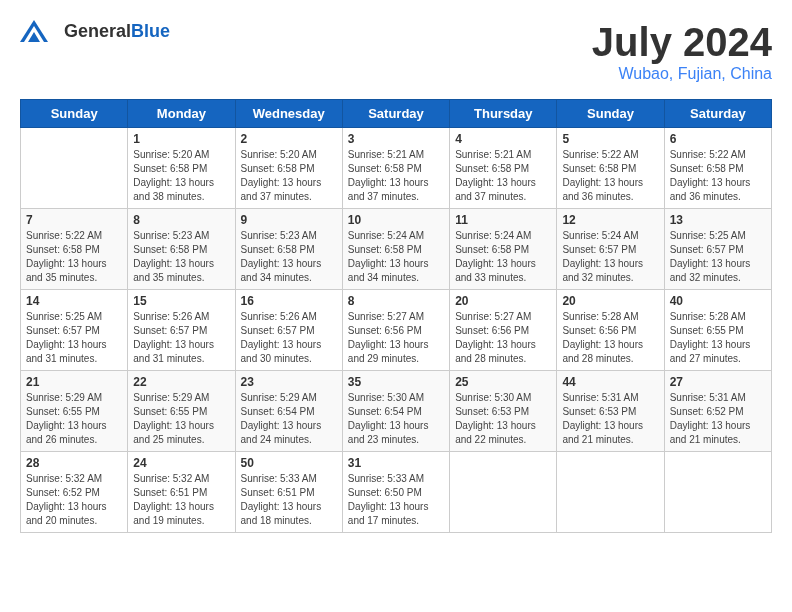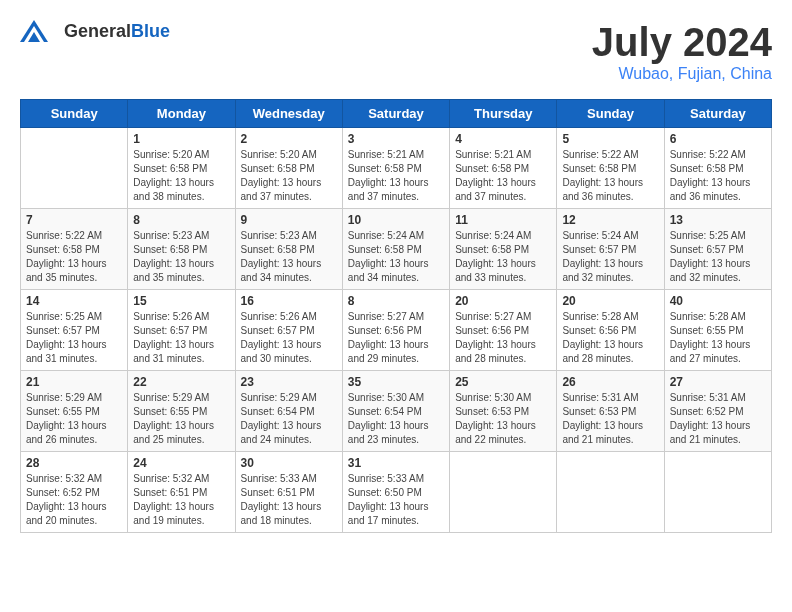--- a/index.html
+++ b/index.html
@@ -288,21 +288,21 @@
 and 23 minutes.</div>
         </td>
         <td>
           <span class="day-number">25</span>
           <div class="day-info" style="white-space: pre-line;">Sunrise: 5:30 AM
 Sunset: 6:53 PM
 Daylight: 13 hours
 and 22 minutes.</div>
         </td>
         <td>
-          <span class="day-number">26</span>
+          <span class="day-number">44</span>
           <div class="day-info" style="white-space: pre-line;">Sunrise: 5:31 AM
 Sunset: 6:53 PM
 Daylight: 13 hours
 and 21 minutes.</div>
         </td>
         <td>
           <span class="day-number">27</span>
           <div class="day-info" style="white-space: pre-line;">Sunrise: 5:31 AM
 Sunset: 6:52 PM
 Daylight: 13 hours
@@ -318,21 +318,21 @@
 and 20 minutes.</div>
         </td>
         <td>
           <span class="day-number">24</span>
           <div class="day-info" style="white-space: pre-line;">Sunrise: 5:32 AM
 Sunset: 6:51 PM
 Daylight: 13 hours
 and 19 minutes.</div>
         </td>
         <td>
-          <span class="day-number">30</span>
+          <span class="day-number">50</span>
           <div class="day-info" style="white-space: pre-line;">Sunrise: 5:33 AM
 Sunset: 6:51 PM
 Daylight: 13 hours
 and 18 minutes.</div>
         </td>
         <td>
           <span class="day-number">31</span>
           <div class="day-info" style="white-space: pre-line;">Sunrise: 5:33 AM
 Sunset: 6:50 PM
 Daylight: 13 hours

